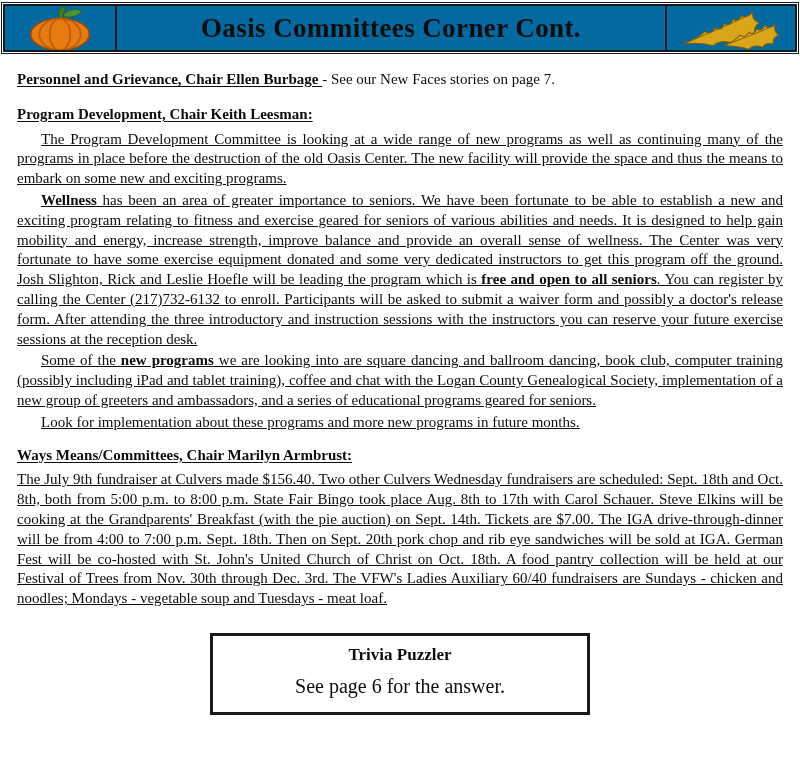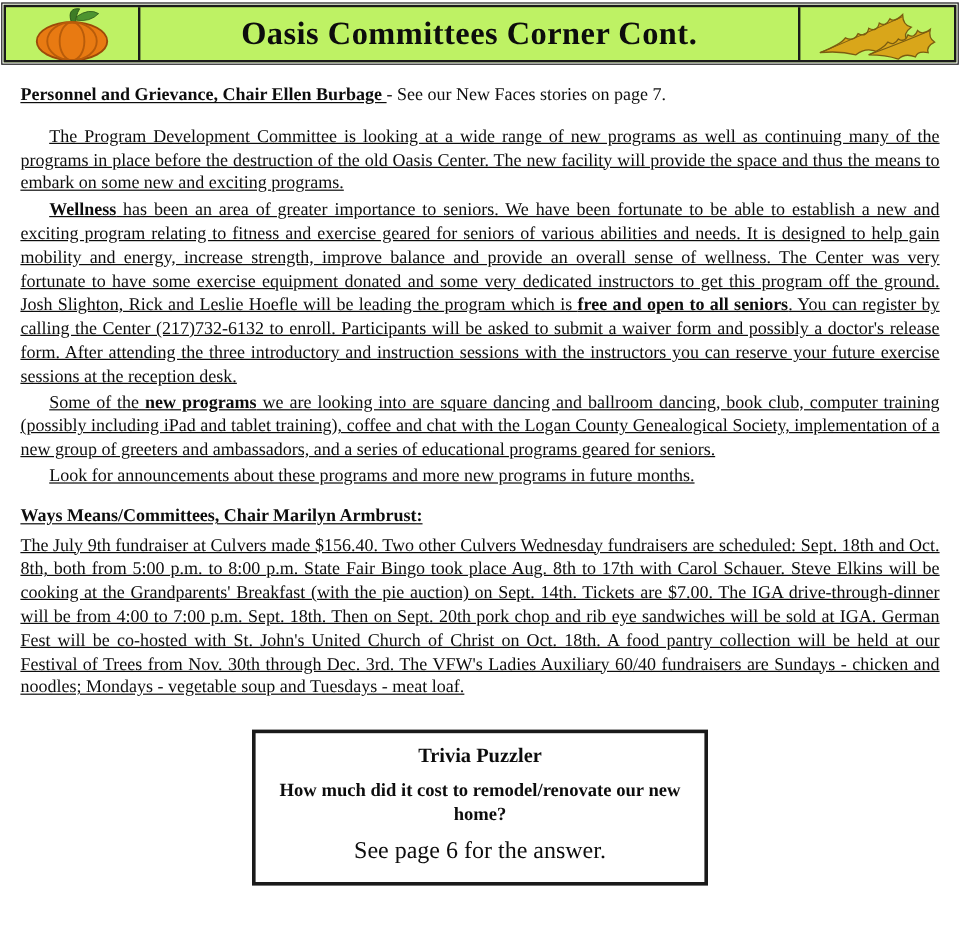--- a/index.html
+++ b/index.html
@@ -14,21 +14,21 @@
 
   
   .masthead {
     display: flex;
     align-items: stretch;
     border: 2px solid #1a1a1a;
     outline: 1px solid #1a1a1a;
     outline-offset: 1px;
     height: 48px;
     margin: 4px 3px 0 3px;
-    background: #bef264;
+    background: #0369a1;
   }
   .mast-cell { display: flex; align-items: center; justify-content: center; overflow: hidden; }
   .mast-left  { width: 112px; border-right: 2px solid #1a1a1a; }
   .mast-right { width: 130px; border-left: 2px solid #1a1a1a; }
   .mast-title { flex: 1; }
   .mast-title h1 {
     font-size: 27px;
     font-weight: bold;
     letter-spacing: 0.4px;
     white-space: nowrap;
@@ -98,29 +98,29 @@
       </svg>
     </div>
   </header>
 
   <main class="content">
 
     <p class="lead-line">
       <span class="inline-heading">Personnel and Grievance, Chair Ellen Burbage </span><span> - See our New Faces stories on page 7.</span>
     </p>
 
+    <h2 class="section-heading first-after-lead">Program Development, Chair Keith Leesman:</h2>
 
     <p class="body-par indent"><span>The Program Development Committee is looking at a wide range of new programs as well as continuing many of the programs in place before the destruction of the old Oasis Center.  The new facility will provide the space and thus the means to embark on some new and exciting programs.</span></p>
     <p class="body-par indent"><b>Wellness</b><span> has been an area of greater importance to seniors.  We have been fortunate to be able to establish a new and exciting program relating to fitness and exercise geared for seniors of various abilities and needs.  It is designed to help gain mobility and energy, increase strength, improve balance and provide an overall sense of wellness.  The Center was very fortunate to have some exercise equipment donated and some very dedicated instructors to get this program off the ground.  Josh Slighton, Rick and Leslie Hoefle will be leading the program which is </span><b>free and open to all seniors</b><span>.  You can register by calling the Center (217)732-6132 to enroll.  Participants will be asked to submit a waiver form and possibly a doctor's release form.  After attending the three introductory and instruction sessions with the instructors you can reserve your future exercise sessions at the reception desk.</span></p>
     <p class="body-par indent"><span>Some of the </span><b>new programs</b><span> we are looking into are square dancing and ballroom dancing, book club, computer training (possibly including iPad and tablet training), coffee and chat with the Logan County Genealogical Society, implementation of a new group of greeters and ambassadors, and a series of educational programs geared for seniors.</span></p>
-    <p class="body-par indent no-bottom"><span>Look for announcements about these programs and more new programs in future months.</span></p>
+    <p class="body-par indent no-bottom"><span>Look for implementation about these programs and more new programs in future months.</span></p>
 
     <h2 class="section-heading">Ways Means/Committees, Chair Marilyn Armbrust:</h2>
     <p class="body-par">The July 9th fundraiser at Culvers made $156.40.  Two other Culvers Wednesday fundraisers are scheduled:  Sept. 18th and Oct. 8th, both from 5:00 p.m. to 8:00 p.m.  State Fair Bingo took place Aug. 8th to 17th with Carol Schauer.  Steve Elkins will be cooking at the Grandparents' Breakfast (with the pie auction) on Sept. 14th.  Tickets are $7.00.  The IGA drive-through-dinner will be from 4:00 to 7:00 p.m. Sept. 18th.  Then on Sept. 20th pork chop and rib eye sandwiches will be sold at IGA.  German Fest will be co-hosted with St. John's United Church of Christ on Oct. 18th.  A food pantry collection will be held at our Festival of Trees from Nov. 30th through Dec. 3rd.  The VFW's Ladies Auxiliary 60/40 fundraisers are Sundays - chicken and noodles; Mondays - vegetable soup and Tuesdays - meat loaf.</p>
 
     <div class="trivia-box">
       <div class="trivia-title">Trivia Puzzler</div>
-      <div class="trivia-question">How much did it cost to remodel/renovate our new home?</div>
       <div class="trivia-answer">See page 6 for the answer.</div>
     </div>
 
   </main>
 </div>
 
 </body></html>

